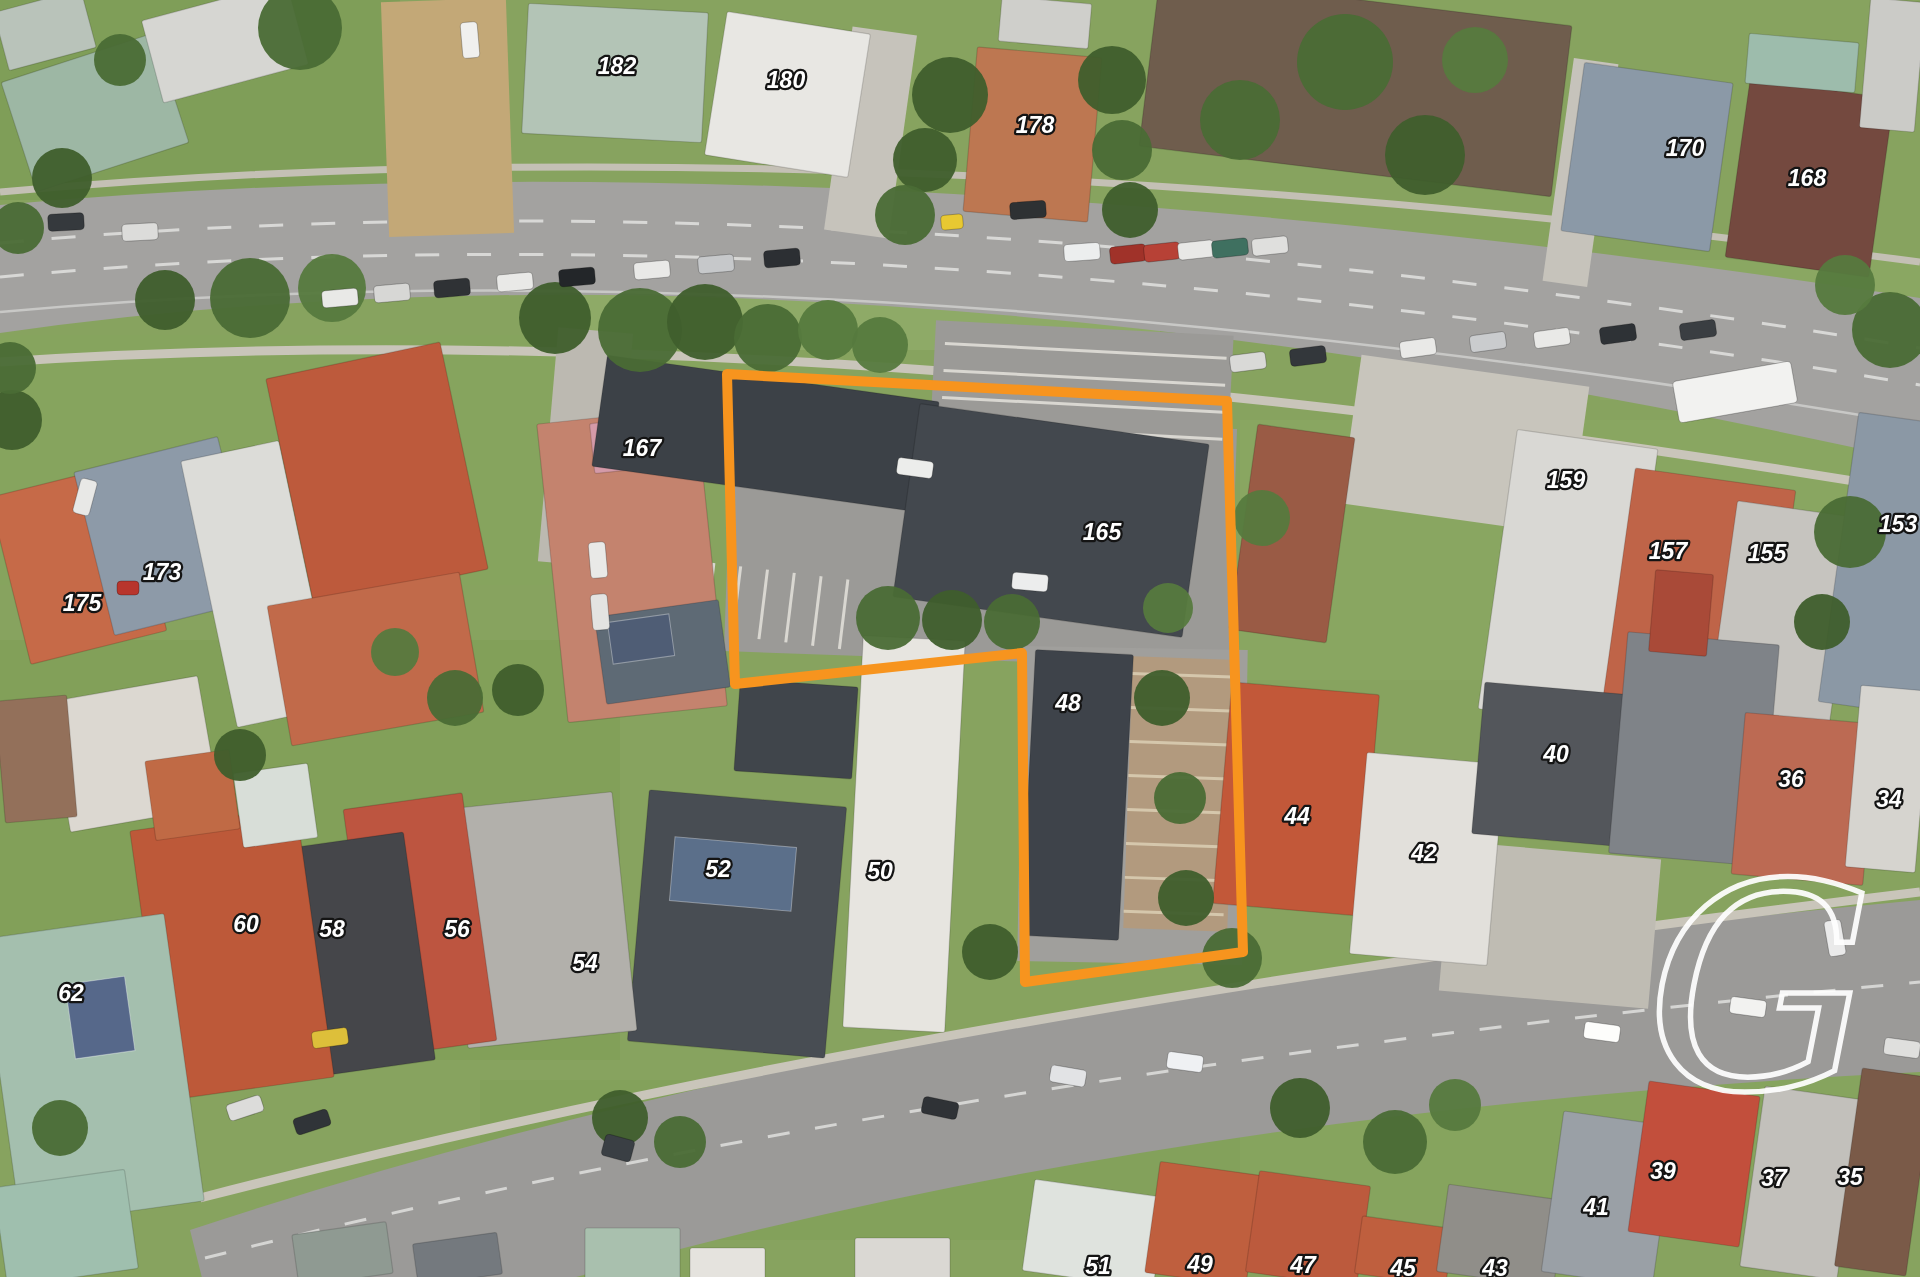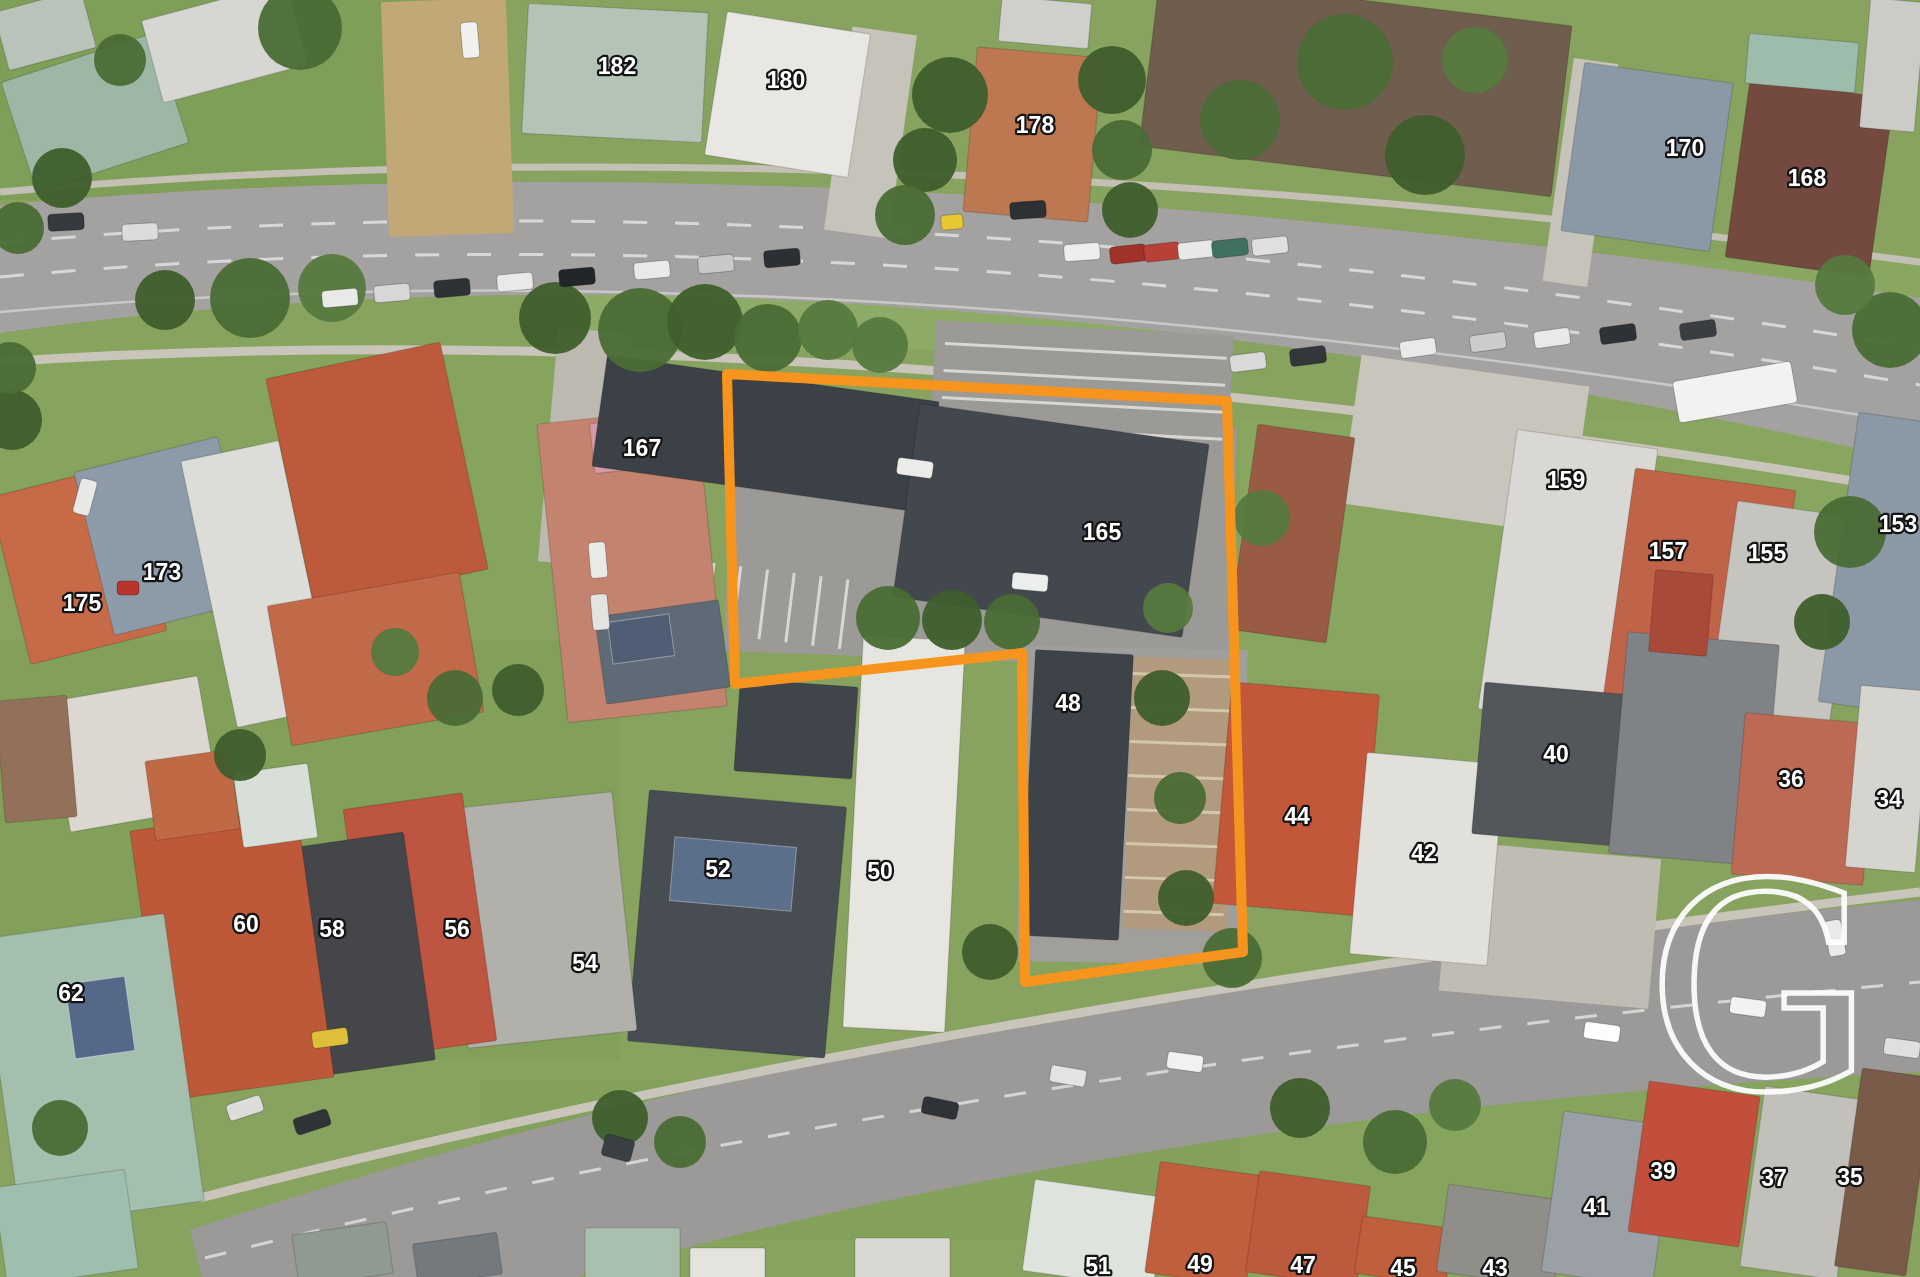--- a/index.html
+++ b/index.html
@@ -1,17 +1,17 @@
 <!DOCTYPE html>
 <html><head>
 <meta charset="utf-8">
 <style>
   html,body{margin:0;padding:0;background:#6b8a4a;}
   #map-root{position:relative;width:1920px;height:1277px;overflow:hidden;
-    font-family:"Liberation Sans",sans-serif;}
+    font-family:"Liberation Sans",sans-serif;font-style:italic;}
   #scene-svg{position:absolute;left:0;top:0;display:block;}
   .num-label{font-family:"Liberation Sans",sans-serif;font-weight:bold;
     paint-order:stroke;stroke-linejoin:round;}
 </style>
 </head>
 <body>
 
 <div id="map-root">
   <svg id="scene-svg" width="1920" height="1277" viewBox="0 0 1920 1277" xmlns="http://www.w3.org/2000/svg">
       <rect x="0" y="0" width="1920" height="1277" fill="#87a35f"></rect>

